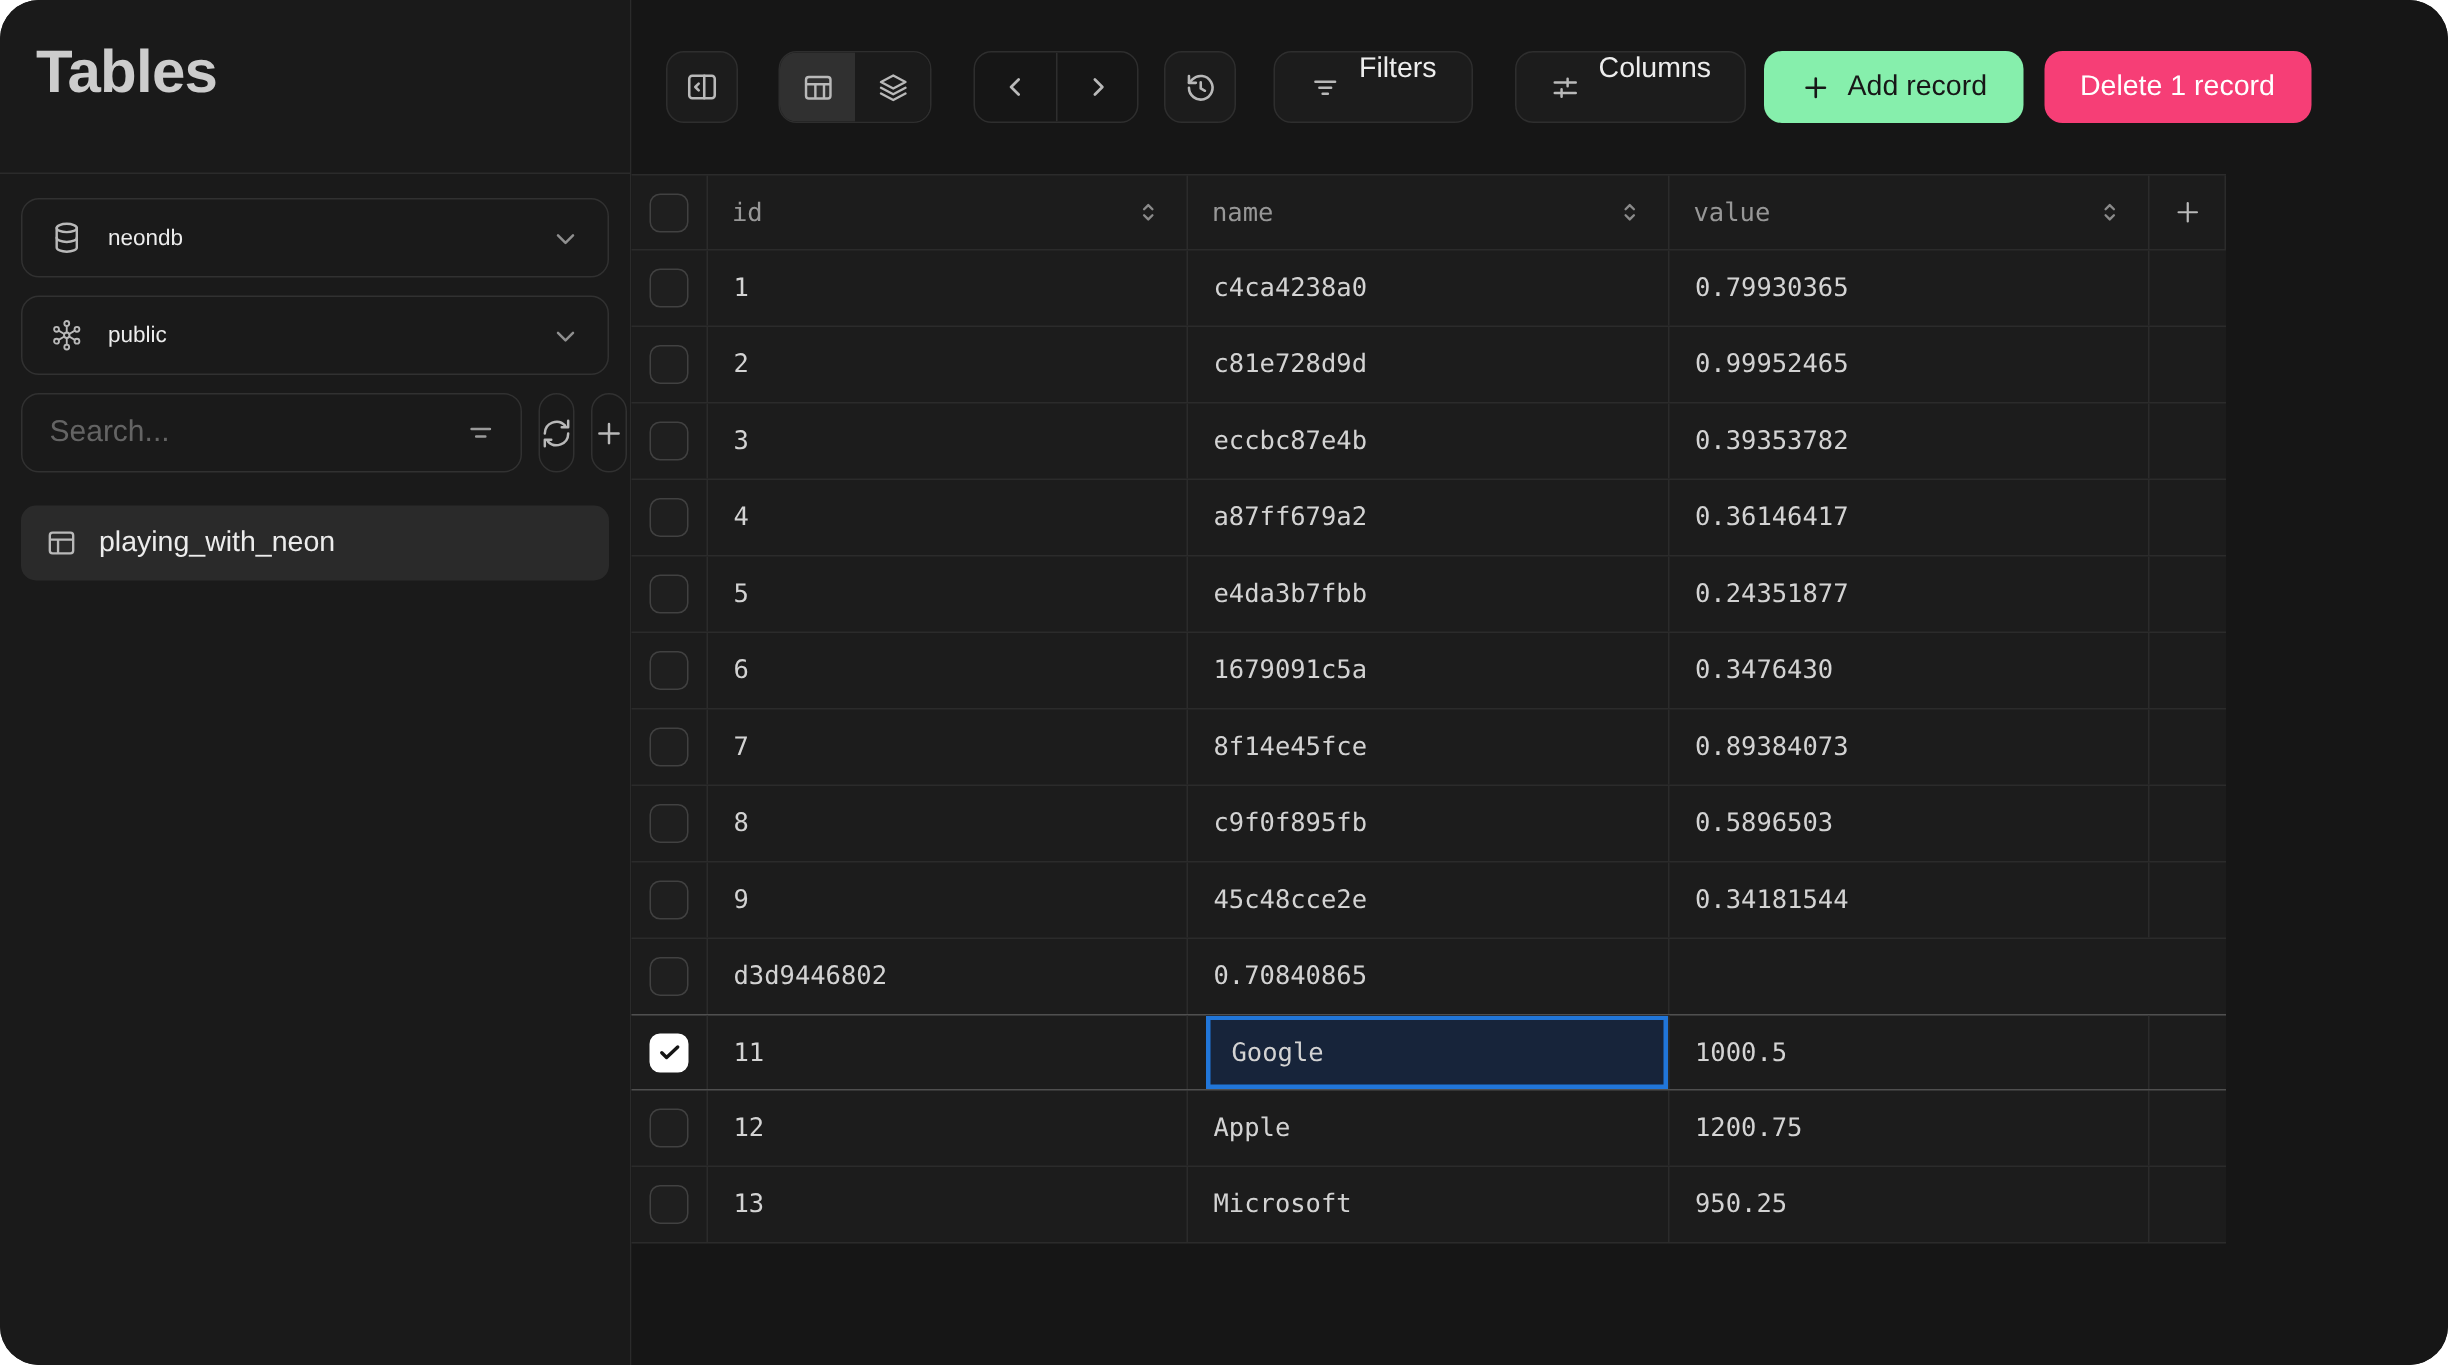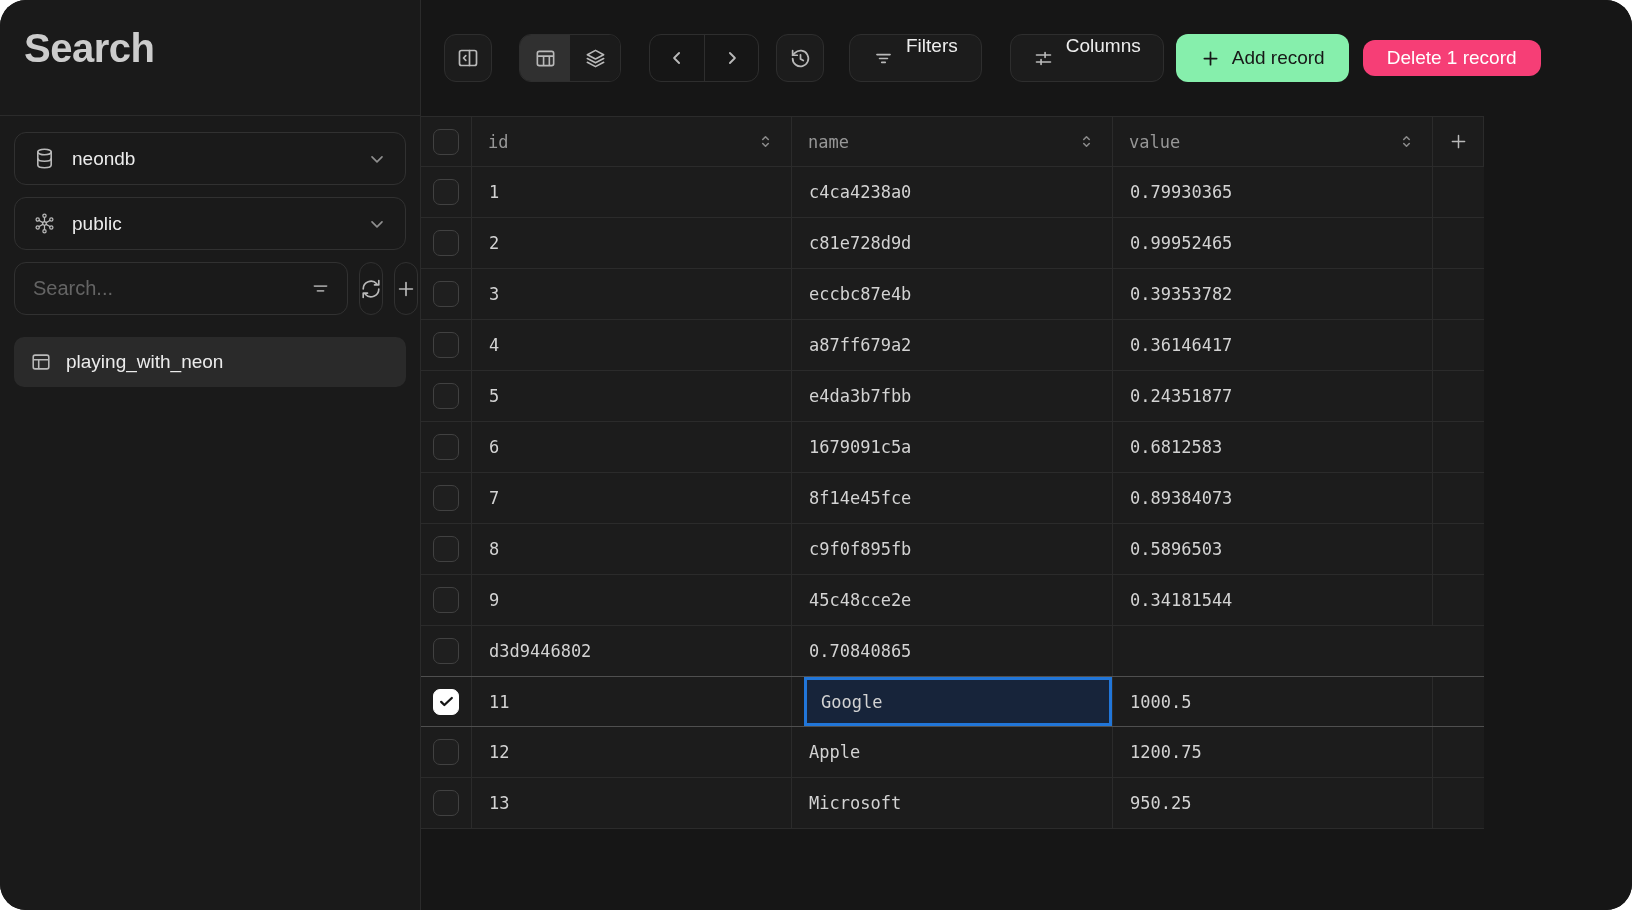--- a/index.html
+++ b/index.html
@@ -12,21 +12,21 @@
   }
   
   .sidebar{width:421px;min-width:421px;height:100%;background:#1a1a1a;border-right:1px solid #2b2b2b;}
   .sidebar-header{height:116px;border-bottom:1px solid #2b2b2b;padding:26px 24px 0 24px;}
   .sidebar-title{margin:0;font-size:40px;font-weight:700;color:#cccccc;letter-spacing:-0.5px;}
   .sidebar-body{padding:16px 14px 0 14px;}
   .select{
     height:53px;border:1px solid #313131;border-radius:12px;margin-bottom:12px;
     display:flex;align-items:center;gap:16px;padding:0 18px;cursor:pointer;
   }
-  .select-label{font-size:19px;color:#ececec;}
+  .select-label{font-size:15px;color:#ececec;}
   .select .chev{margin-left:auto;color:#8f8f8f;display:flex;}
   .icon{display:flex;align-items:center;justify-content:center;color:#b9b9b9;}
   .search-row{display:flex;gap:11px;margin-top:12px;}
   .search-box{
     flex:1;height:53px;border:1px solid #313131;border-radius:12px;
     display:flex;align-items:center;padding:0 16px;gap:10px;
   }
   .search-box input{
     flex:1;background:transparent;border:none;outline:none;
     font-family:"Liberation Sans",sans-serif;font-size:20px;color:#dddddd;min-width:0;
@@ -60,21 +60,21 @@
   .tb-history{margin-left:17px;}
   .label-btn{gap:12px;font-size:19px;color:#ededed;}
   .tb-filters{margin-left:25px;padding:0 23px;}
   .tb-columns{margin-left:28px;padding:0 22px;}
   .tb-add{
     margin-left:12px;height:48px;border:none;border-radius:12px;background:#86efac;color:#171717;
     display:flex;align-items:center;gap:11px;padding:0 24px;font-size:19px;font-weight:500;cursor:pointer;
     font-family:"Liberation Sans",sans-serif;
   }
   .tb-delete{
-    margin-left:14px;height:36px;border:none;border-radius:12px;background:var(--danger-pink,#f63e76);color:#ffffff;
+    margin-left:14px;height:48px;border:none;border-radius:12px;background:var(--danger-pink,#f63e76);color:#ffffff;
     display:flex;align-items:center;padding:16px 24px;font-size:19px;font-weight:500;cursor:pointer;
     font-family:"Liberation Sans",sans-serif;
   }
   
   .mono{font-family:"DejaVu Sans Mono",monospace;}
   .grid-table{width:1063px;background:#1c1c1c;border-top:1px solid #2b2b2b;}
   .thead{
     display:grid;grid-template-columns:51px 320px 321px 320px 51px;
     height:50px;border-bottom:1px solid #2b2b2b;
   }
@@ -108,21 +108,21 @@
     margin-left:12px;
   }
 </style>
 </head>
 <body>
 
 <div class="app">
 
   <aside class="sidebar">
     <div class="sidebar-header">
-      <h1 class="sidebar-title">Search</h1>
+      <h1 class="sidebar-title">Tables</h1>
     </div>
     <div class="sidebar-body">
 
       <div class="select">
         <span class="icon">
           <svg width="23" height="23" viewBox="0 0 24 24" fill="none" stroke="currentColor" stroke-width="1.7" stroke-linecap="round" stroke-linejoin="round">
             <ellipse cx="12" cy="5.2" rx="7" ry="2.9"></ellipse>
             <path d="M5 5.2v13.6c0 1.6 3.1 2.9 7 2.9s7-1.3 7-2.9V5.2"></path>
             <path d="M5 12c0 1.6 3.1 2.9 7 2.9s7-1.3 7-2.9"></path>
           </svg>
@@ -388,21 +388,21 @@
     <div class="td mono">0.24351877</div>
   </div>
           <div class="tr">
     <div class="td td-check">
       <span class="checkbox">
         
       </span>
     </div>
     <div class="td mono">6</div>
     <div class="td mono">1679091c5a</div>
-    <div class="td mono">0.6812583</div>
+    <div class="td mono">0.3476430</div>
   </div>
           <div class="tr">
     <div class="td td-check">
       <span class="checkbox">
         
       </span>
     </div>
     <div class="td mono">7</div>
     <div class="td mono">8f14e45fce</div>
     <div class="td mono">0.89384073</div>

